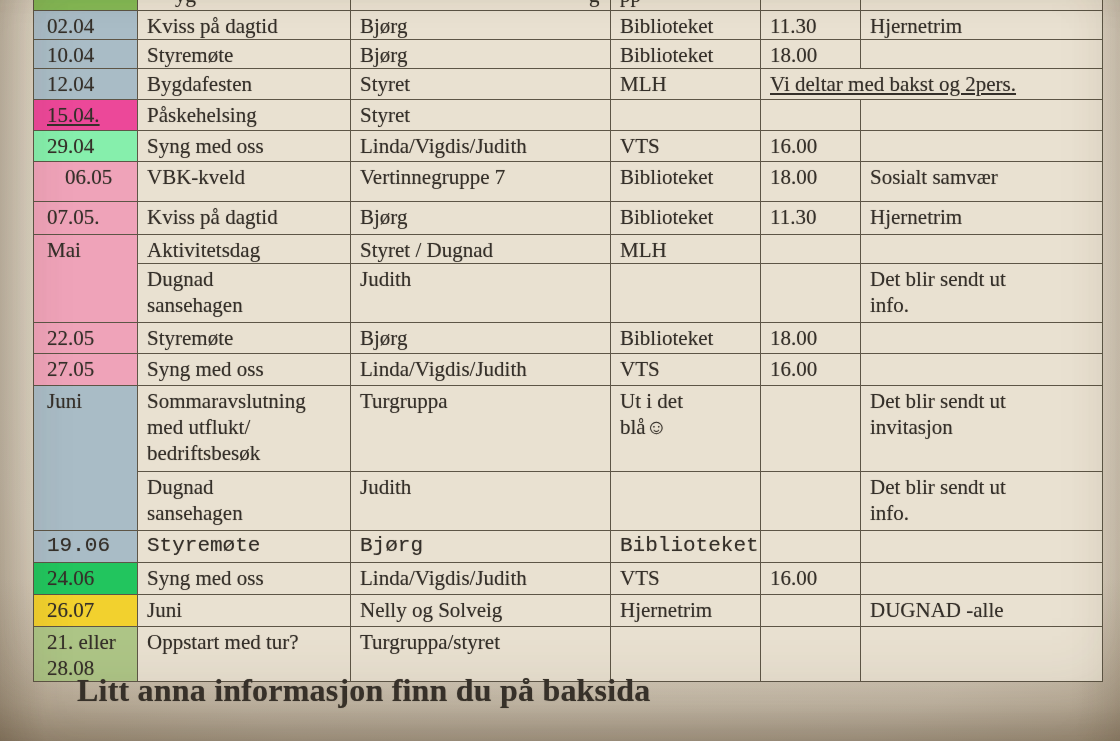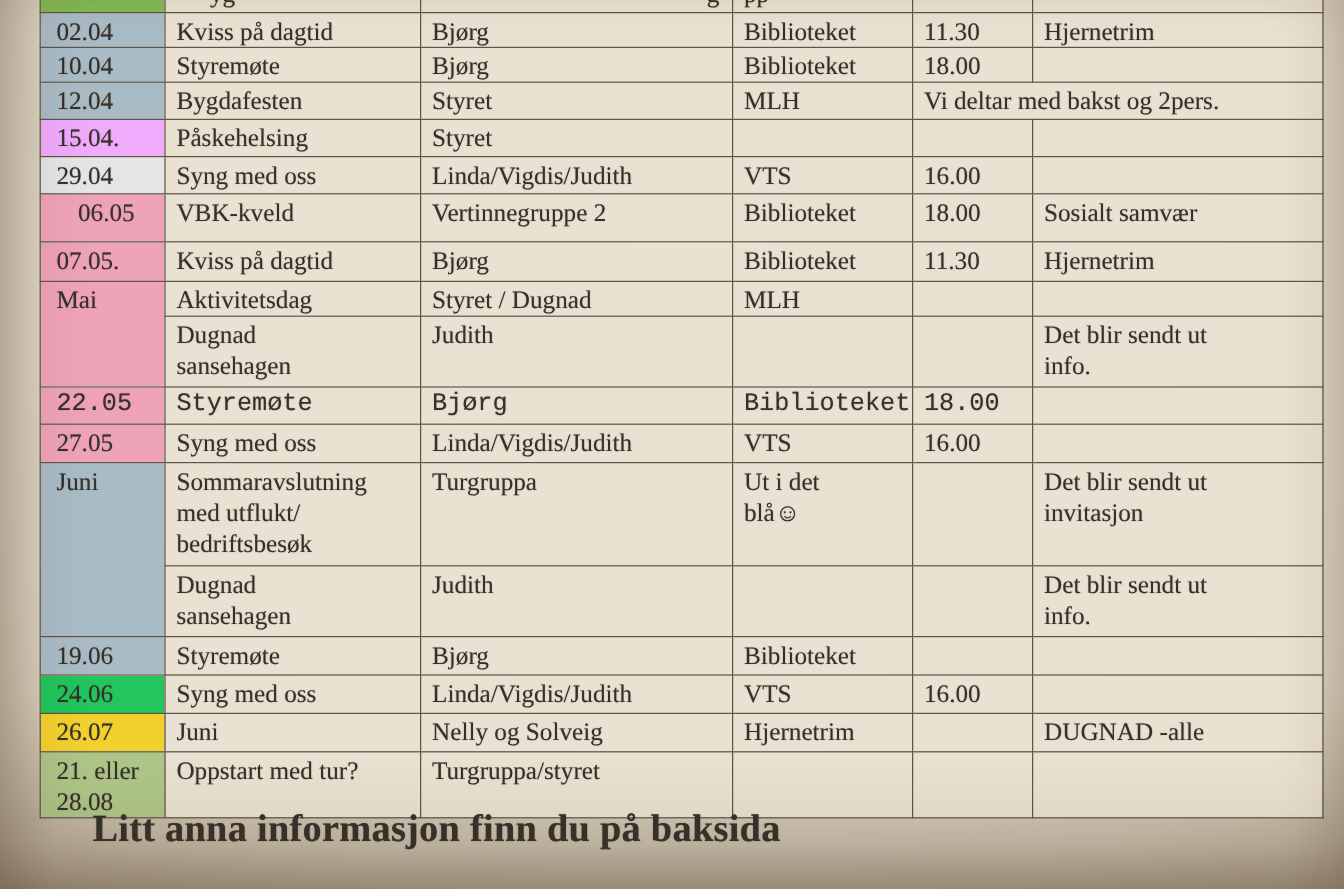--- a/index.html
+++ b/index.html
@@ -33,21 +33,21 @@
   td{
     border:1px solid #5d5546;
     vertical-align:top;
     padding:2px 6px 0 9px;
     font-size:21px;line-height:26px;
     white-space:pre-line;
     overflow:hidden;
     background-color:#e9e1d1;
   }
   td.col-date{padding-left:13px;}
-  td.col-time_notes{}
+  td.col-time_notes{text-decoration:underline;}
   .cell-text{display:block;text-shadow:0 0 1px rgba(60,52,40,.45);}
   tr.row-partial td{padding-top:0;}
   tr.row-partial .cell-text{margin-top:-17px;}
   tr.row-partial td.col-activity .cell-text{padding-left:28px;}
   tr.row-partial td.col-responsible .cell-text{padding-left:229px;}
   .footer-note{
     position:absolute;left:77px;top:672px;z-index:2;
     font-weight:bold;font-size:32px;letter-spacing:.2px;
     text-shadow:0 0 1px rgba(60,52,40,.5);
   }
@@ -90,39 +90,39 @@
         <td class="col-notes"><span class="cell-text"></span></td>
       </tr>
       <tr style="height: 31px;">
         <td class="col-date" style="background-color: rgb(169, 188, 198);"><span class="cell-text">12.04</span></td>
         <td class="col-activity"><span class="cell-text">Bygdafesten</span></td>
         <td class="col-responsible"><span class="cell-text">Styret</span></td>
         <td class="col-location"><span class="cell-text">MLH</span></td>
         <td class="col-time_notes" colspan="2"><span class="cell-text">Vi deltar med bakst og 2pers.</span></td>
       </tr>
       <tr style="height: 31px;">
-        <td class="col-date" style="background-color: #f0abfc;"><span class="cell-text">15.04.</span></td>
+        <td class="col-date" style="background-color: #ec4899; text-decoration: underline;"><span class="cell-text">15.04.</span></td>
         <td class="col-activity"><span class="cell-text">Påskehelsing</span></td>
         <td class="col-responsible"><span class="cell-text">Styret</span></td>
         <td class="col-location"><span class="cell-text"></span></td>
         <td class="col-time"><span class="cell-text"></span></td>
         <td class="col-notes"><span class="cell-text"></span></td>
       </tr>
       <tr style="height: 31px;">
-        <td class="col-date" style="background-color: #e5e5e5;"><span class="cell-text">29.04</span></td>
+        <td class="col-date" style="background-color: #86efac;"><span class="cell-text">29.04</span></td>
         <td class="col-activity"><span class="cell-text">Syng med oss</span></td>
         <td class="col-responsible"><span class="cell-text">Linda/Vigdis/Judith</span></td>
         <td class="col-location"><span class="cell-text">VTS</span></td>
         <td class="col-time"><span class="cell-text">16.00</span></td>
         <td class="col-notes"><span class="cell-text"></span></td>
       </tr>
       <tr style="height: 40px;">
         <td class="col-date" style="background-color: rgb(239, 163, 185); padding-left: 31px;"><span class="cell-text">06.05</span></td>
         <td class="col-activity"><span class="cell-text">VBK-kveld</span></td>
-        <td class="col-responsible"><span class="cell-text">Vertinnegruppe 2</span></td>
+        <td class="col-responsible"><span class="cell-text">Vertinnegruppe 7</span></td>
         <td class="col-location"><span class="cell-text">Biblioteket</span></td>
         <td class="col-time"><span class="cell-text">18.00</span></td>
         <td class="col-notes"><span class="cell-text">Sosialt samvær</span></td>
       </tr>
       <tr style="height: 33px; padding-left: 15px;">
         <td class="col-date" style="background-color: rgb(239, 163, 185);"><span class="cell-text">07.05.</span></td>
         <td class="col-activity"><span class="cell-text">Kviss på dagtid</span></td>
         <td class="col-responsible"><span class="cell-text">Bjørg</span></td>
         <td class="col-location"><span class="cell-text">Biblioteket</span></td>
         <td class="col-time"><span class="cell-text">11.30</span></td>
@@ -138,21 +138,21 @@
       </tr>
       <tr style="height: 59px;">
         <td class="col-activity"><span class="cell-text">Dugnad
 sansehagen</span></td>
         <td class="col-responsible"><span class="cell-text">Judith</span></td>
         <td class="col-location"><span class="cell-text"></span></td>
         <td class="col-time"><span class="cell-text"></span></td>
         <td class="col-notes"><span class="cell-text">Det blir sendt ut
 info.</span></td>
       </tr>
-      <tr style="height: 31px; font-family: Liberation Mono, monospace;">
+      <tr style="height: 31px;">
         <td class="col-date" style="background-color: rgb(239, 163, 185);"><span class="cell-text">22.05</span></td>
         <td class="col-activity"><span class="cell-text">Styremøte</span></td>
         <td class="col-responsible"><span class="cell-text">Bjørg</span></td>
         <td class="col-location"><span class="cell-text">Biblioteket</span></td>
         <td class="col-time"><span class="cell-text">18.00</span></td>
         <td class="col-notes"><span class="cell-text"></span></td>
       </tr>
       <tr style="height: 32px;">
         <td class="col-date" style="background-color: rgb(239, 163, 185);"><span class="cell-text">27.05</span></td>
         <td class="col-activity"><span class="cell-text">Syng med oss</span></td>
@@ -175,21 +175,21 @@
       </tr>
       <tr style="height: 59px;">
         <td class="col-activity"><span class="cell-text">Dugnad
 sansehagen</span></td>
         <td class="col-responsible"><span class="cell-text">Judith</span></td>
         <td class="col-location"><span class="cell-text"></span></td>
         <td class="col-time"><span class="cell-text"></span></td>
         <td class="col-notes"><span class="cell-text">Det blir sendt ut
 info.</span></td>
       </tr>
-      <tr style="height: 32px;">
+      <tr style="height: 32px; font-family: Liberation Mono, monospace;">
         <td class="col-date" style="background-color: rgb(169, 188, 198);"><span class="cell-text">19.06</span></td>
         <td class="col-activity"><span class="cell-text">Styremøte</span></td>
         <td class="col-responsible"><span class="cell-text">Bjørg</span></td>
         <td class="col-location"><span class="cell-text">Biblioteket</span></td>
         <td class="col-time"><span class="cell-text"></span></td>
         <td class="col-notes"><span class="cell-text"></span></td>
       </tr>
       <tr style="height: 32px;">
         <td class="col-date" style="background-color: #22c55e;"><span class="cell-text">24.06</span></td>
         <td class="col-activity"><span class="cell-text">Syng med oss</span></td>

